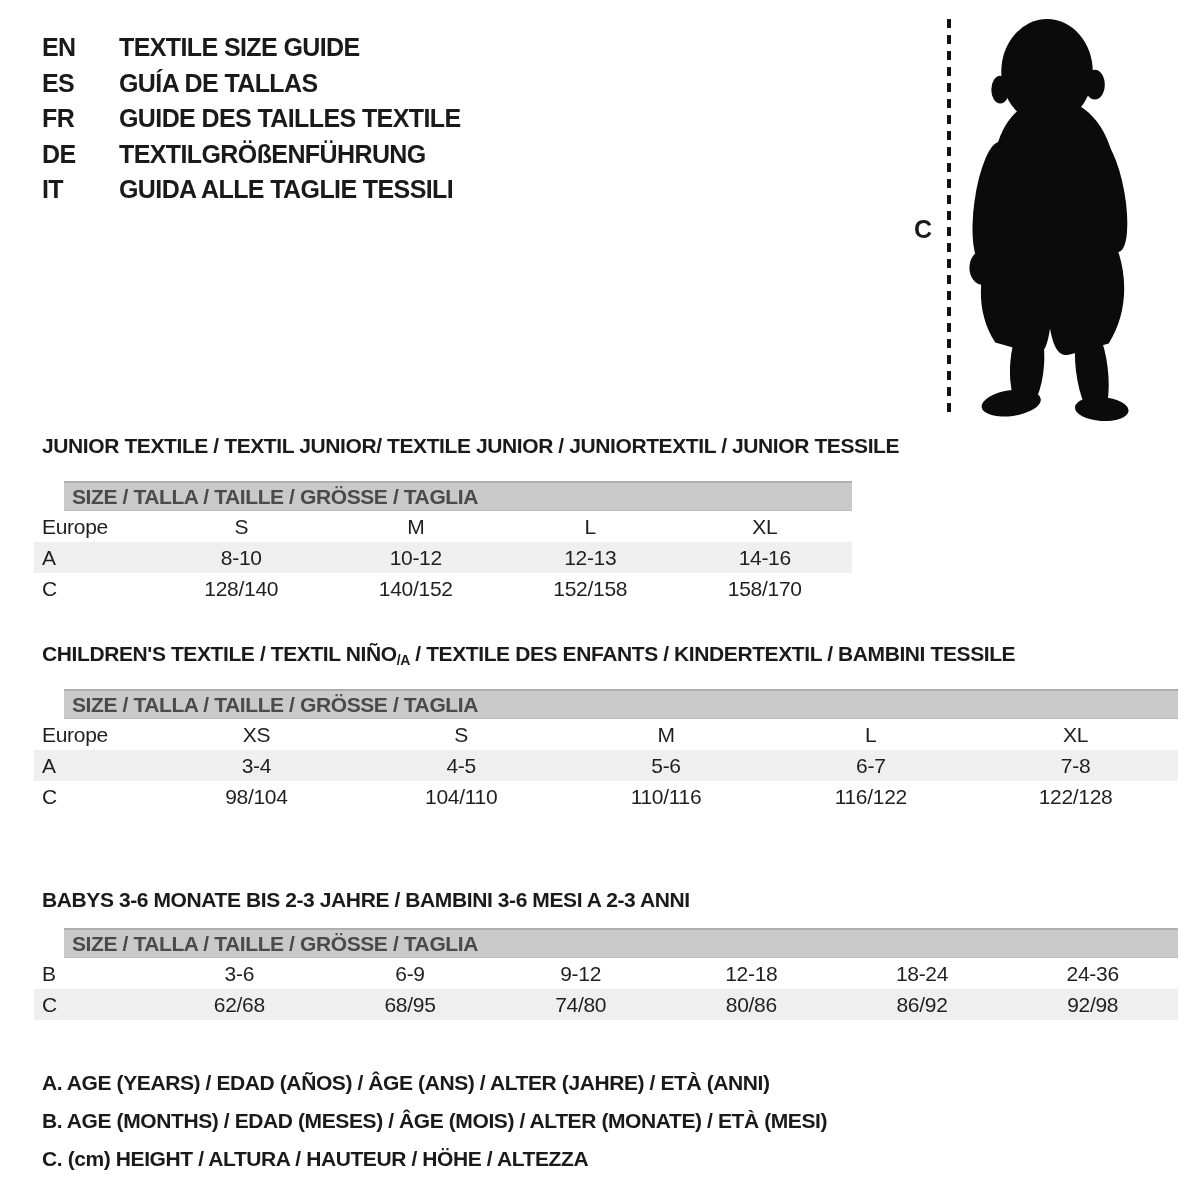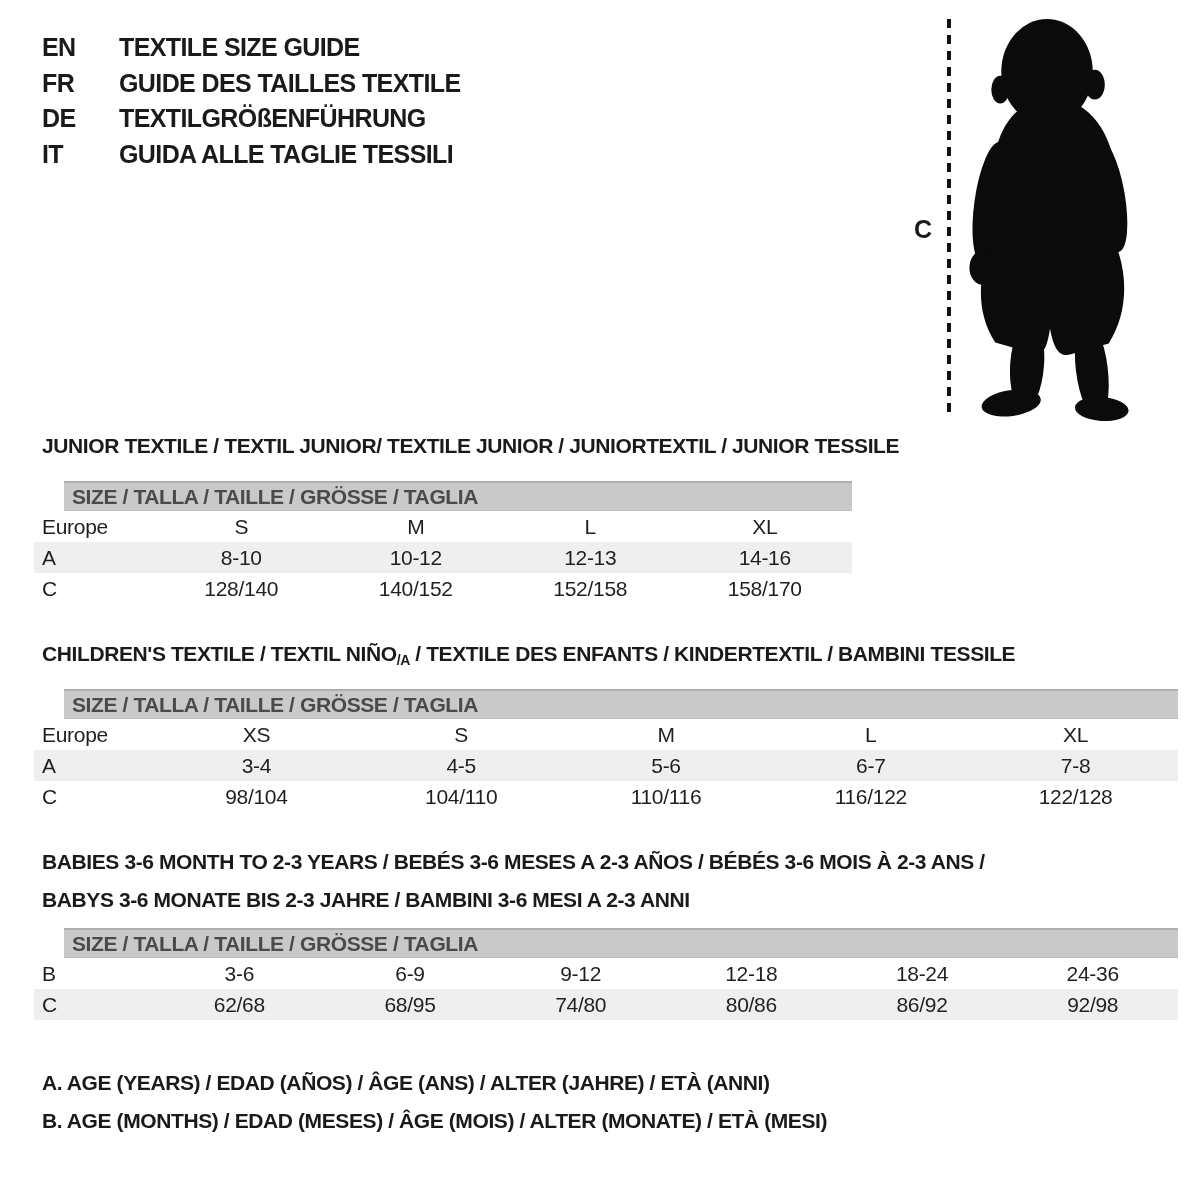--- a/index.html
+++ b/index.html
@@ -71,20 +71,24 @@
 </style>
 </head>
 <body>
 
 <div class="canvas">
 
   <div class="lang-block">
     <div class="lang-row">
       <span class="lang-code">EN</span>
       <span class="lang-title">TEXTILE SIZE GUIDE</span>
+    </div>
+    <div class="lang-row">
+      <span class="lang-code">ES</span>
+      <span class="lang-title">GUÍA DE TALLAS</span>
     </div>
     <div class="lang-row">
       <span class="lang-code">FR</span>
       <span class="lang-title">GUIDE DES TAILLES TEXTILE</span>
     </div>
     <div class="lang-row">
       <span class="lang-code">DE</span>
       <span class="lang-title">TEXTILGRÖßENFÜHRUNG</span>
     </div>
     <div class="lang-row">
@@ -169,21 +173,20 @@
         <span class="label">C</span>
         <span class="val">98/104</span>
         <span class="val">104/110</span>
         <span class="val">110/116</span>
         <span class="val">116/122</span>
         <span class="val">122/128</span>
       </div>
     </div>
   </div>
 
-  <div class="section-title" style="top:850px">BABIES 3-6 MONTH TO 2-3 YEARS / BEBÉS 3-6 MESES A 2-3 AÑOS / BÉBÉS 3-6 MOIS À 2-3 ANS /</div>
   <div class="section-title" style="top:888px">BABYS 3-6 MONATE BIS 2-3 JAHRE / BAMBINI 3-6 MESI A 2-3 ANNI</div>
 
   <div class="size-table" id="babies-table">
     <div class="size-bar">SIZE / TALLA / TAILLE / GRÖSSE / TAGLIA</div>
     <div class="rows">
       <div class="trow cols-6">
         <span class="label">B</span>
         <span class="val">3-6</span>
         <span class="val">6-9</span>
         <span class="val">9-12</span>
@@ -198,14 +201,15 @@
         <span class="val">74/80</span>
         <span class="val">80/86</span>
         <span class="val">86/92</span>
         <span class="val">92/98</span>
       </div>
     </div>
   </div>
 
   <div class="legend-line" style="top:1071px">A. AGE (YEARS) / EDAD (AÑOS) / ÂGE (ANS) / ALTER (JAHRE) / ETÀ (ANNI)</div>
   <div class="legend-line" style="top:1109px">B. AGE (MONTHS) / EDAD (MESES) / ÂGE (MOIS) / ALTER (MONATE) / ETÀ (MESI)</div>
+  <div class="legend-line" style="top:1147px">C. (cm) HEIGHT / ALTURA / HAUTEUR / HÖHE / ALTEZZA</div>
 
 </div>
 
 </body></html>

